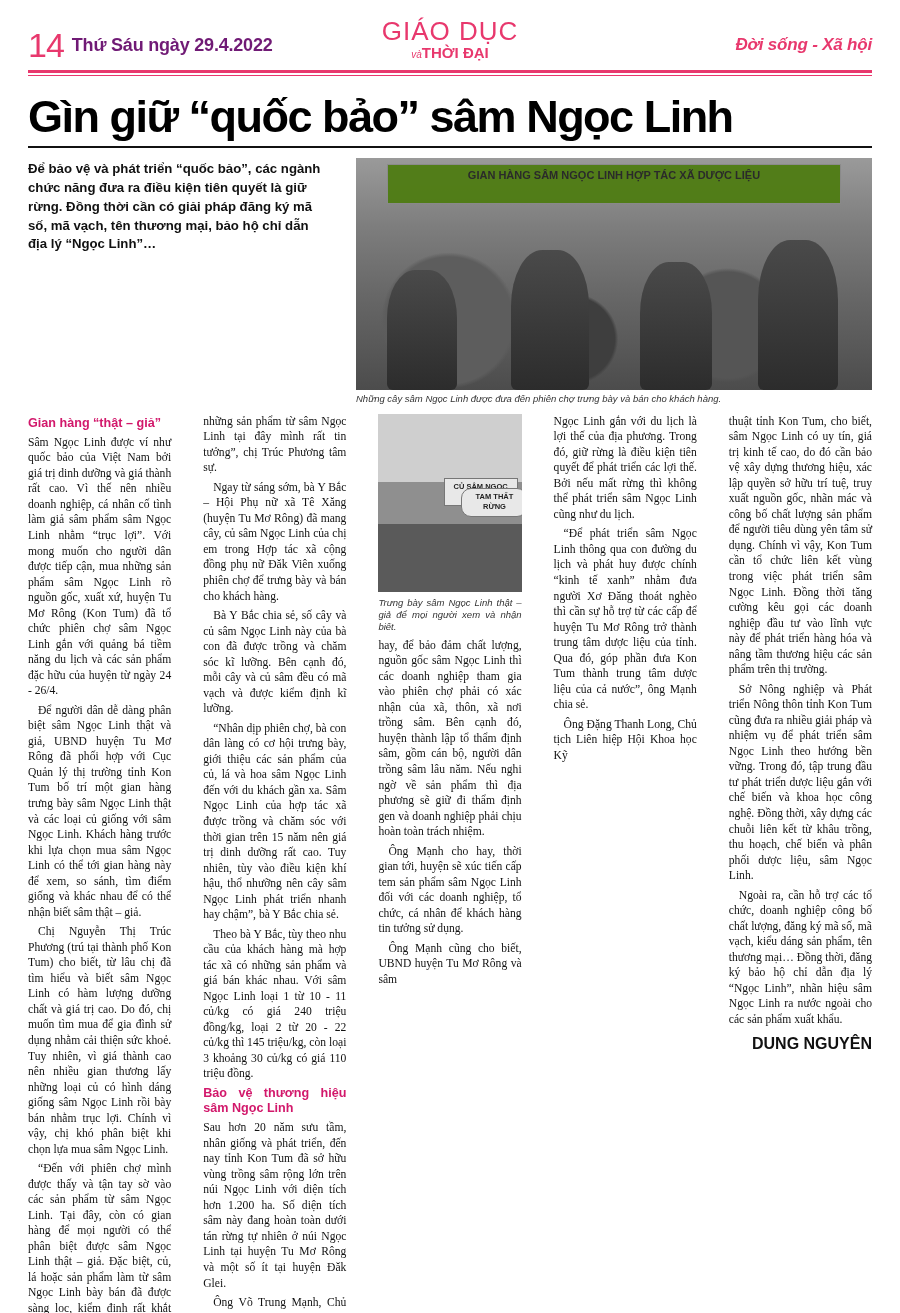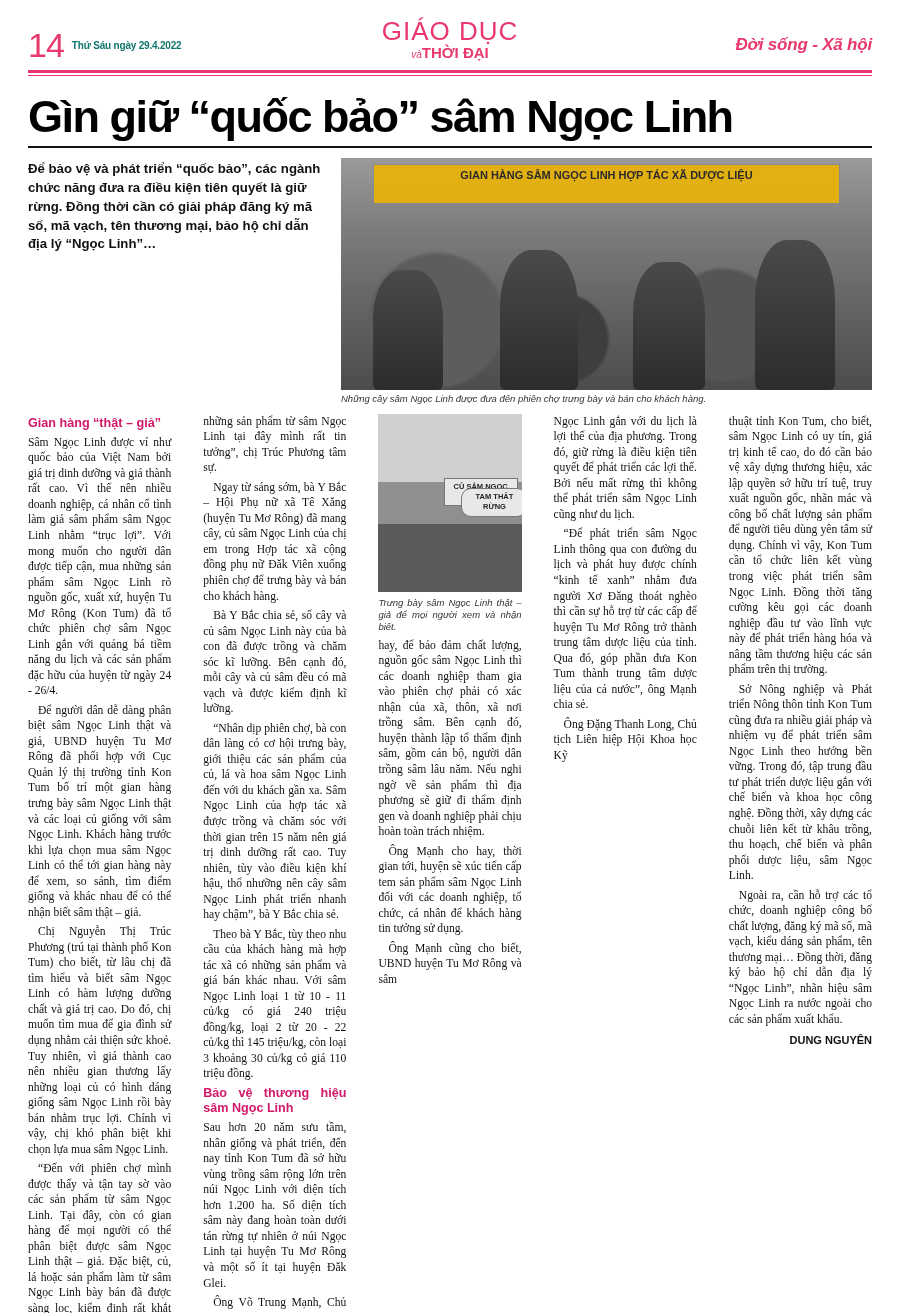--- a/index.html
+++ b/index.html
@@ -30,23 +30,23 @@
     font-family: "Liberation Sans", sans-serif;
     font-size: 34px;
     color: #e8386d;
     font-weight: 400;
     line-height: 1;
     margin-right: 8px;
     letter-spacing: -1px;
   }
   .mast-date {
     font-family: "Liberation Sans", sans-serif;
-    font-size: 10px;
-    font-weight: bold;
-    color: #0f766e;
+    font-size: 18px;
+    font-weight: bold;
+    color: #701a75;
     letter-spacing: -0.2px;
   }
   .mast-center {
     position: absolute;
     left: 50%;
     transform: translateX(-50%);
     top: -4px;
     text-align: center;
     width: 260px;
   }
@@ -106,21 +106,21 @@
   }
   .headline-rule {
     height: 2px;
     background: #111;
     margin: 6px 0 10px 0;
   }
 
   
   .lead-wrap {
     display: flex;
-    gap: 13px;
+    gap: 28px;
   }
   .sapo {
     width: 300px;
     font-family: "Liberation Sans", sans-serif;
     font-weight: bold;
     font-size: 13.2px;
     line-height: 1.42;
     color: #111;
     padding-top: 2px;
   }
@@ -141,21 +141,21 @@
     background:
       radial-gradient(circle at 18% 70%, #5d5d5d 0 14%, transparent 15%),
       radial-gradient(circle at 42% 78%, #3e3e3e 0 12%, transparent 13%),
       radial-gradient(circle at 72% 72%, #555 0 13%, transparent 14%),
       linear-gradient(180deg, #9a9a9a 0%, #7d7d7d 30%, #6a6a6a 55%, #4c4c4c 100%);
   }
   .ph-banner {
     position: absolute;
     top: 6px; left: 6%; right: 6%;
     height: 40px;
-    background: #eab308;
+    background: #4d7c0f;
     border: 1px solid #8a8a8a;
     color: #222;
     font-family: "Liberation Sans", sans-serif;
     font-weight: bold;
     font-size: 11px;
     text-align: center;
     padding-top: 4px;
     line-height: 1.25;
     opacity: .92;
   }
@@ -216,21 +216,21 @@
     font-family: "Liberation Sans", sans-serif;
     font-size: 7.5px;
     font-weight: bold;
     color: #222;
     text-align: center;
     padding: 3px 2px;
   }
   .author {
     font-family: "Liberation Sans", sans-serif;
     font-weight: bold;
-    font-size: 11px;
+    font-size: 16px;
     text-align: right;
     margin-top: 6px;
   }
 
   
   .sep-thick {
     height: 3px;
     background: #111;
     margin: 10px 0 6px 0;
   }

